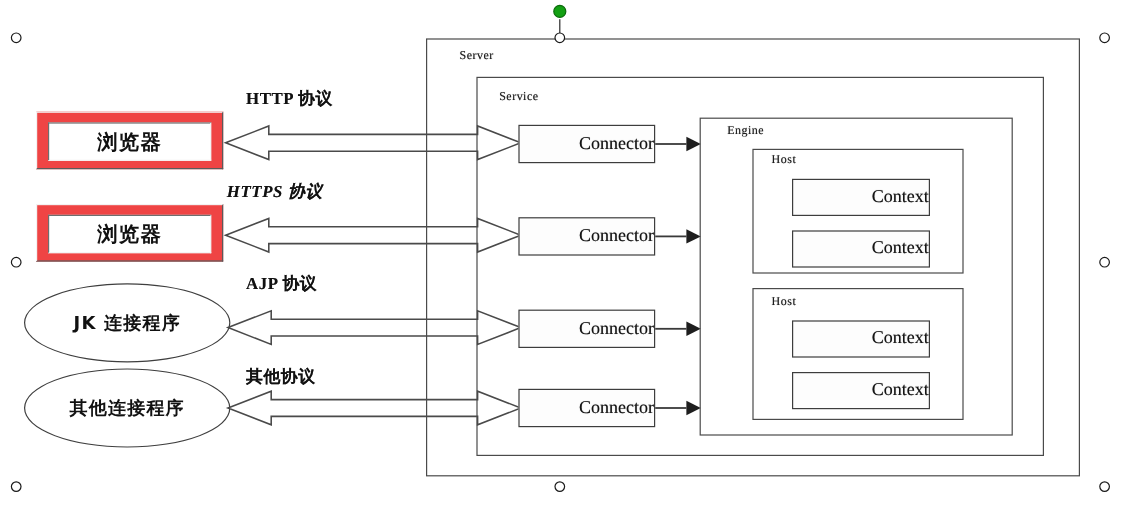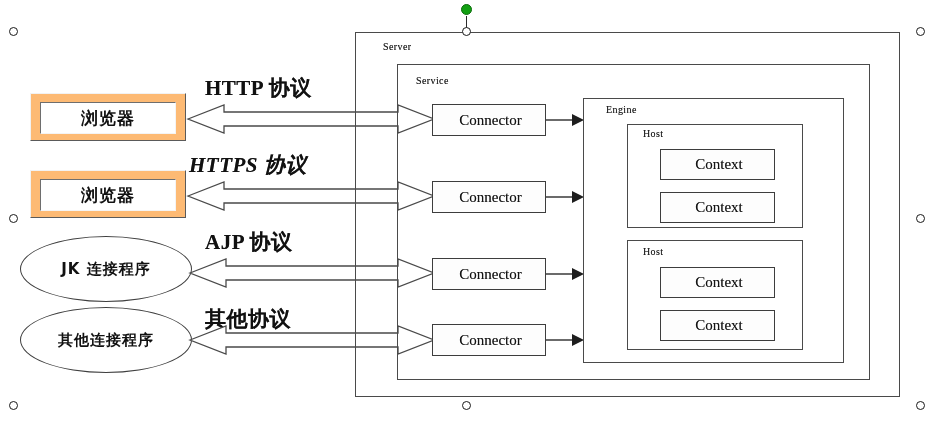--- a/index.html
+++ b/index.html
@@ -41,31 +41,31 @@
     letter-spacing:.4px;
     white-space:nowrap;
     font-family:"Liberation Serif", serif;
     text-shadow:0 0 .6px rgba(0,0,0,.55);
   }
 
   
   .node{
     border:1.4px solid #3d3d3d;
     background:#fdfdfd;
-    display:flex;align-items:center;justify-content:center;
+    display:flex;align-items:center;justify-content:flex-end;
     padding-left:3px;
   }
   .node span{
     font-size:15px;color:#141414;white-space:nowrap;
     text-shadow:0 0 .6px rgba(0,0,0,.5);
   }
 
   
   .bevel{
-    background:#fdba74;
+    background:#ef4444;
     border-top:1.2px solid #f2f2f2;
     border-left:1.2px solid #f2f2f2;
     border-right:1.2px solid #5a5a5a;
     border-bottom:1.2px solid #5a5a5a;
     padding:8px 11px 8px 9px;
   }
   .bevel-inner{
     width:100%;height:100%;
     background:#ffffff;
     border-top:1.2px solid #6e6e6e;
@@ -89,21 +89,21 @@
     line-height:1.22;
   }
   .ellipse span{
     font-size:15px;color:#111;letter-spacing:1px;
     font-family:"DejaVu Sans", sans-serif;font-weight:600;
     white-space:nowrap;
   }
 
   
   .arrow-label{
-    font-size:21px;color:#111;white-space:nowrap;
+    font-size:14px;color:#111;white-space:nowrap;
     font-family:"Liberation Serif", serif;font-weight:700;
     letter-spacing:.5px;
     text-shadow:0 0 .5px rgba(0,0,0,.6);
   }
   svg{position:absolute;overflow:visible;}
   .dbl-arrow{ }
 </style>
 </head>
 <body>
 

